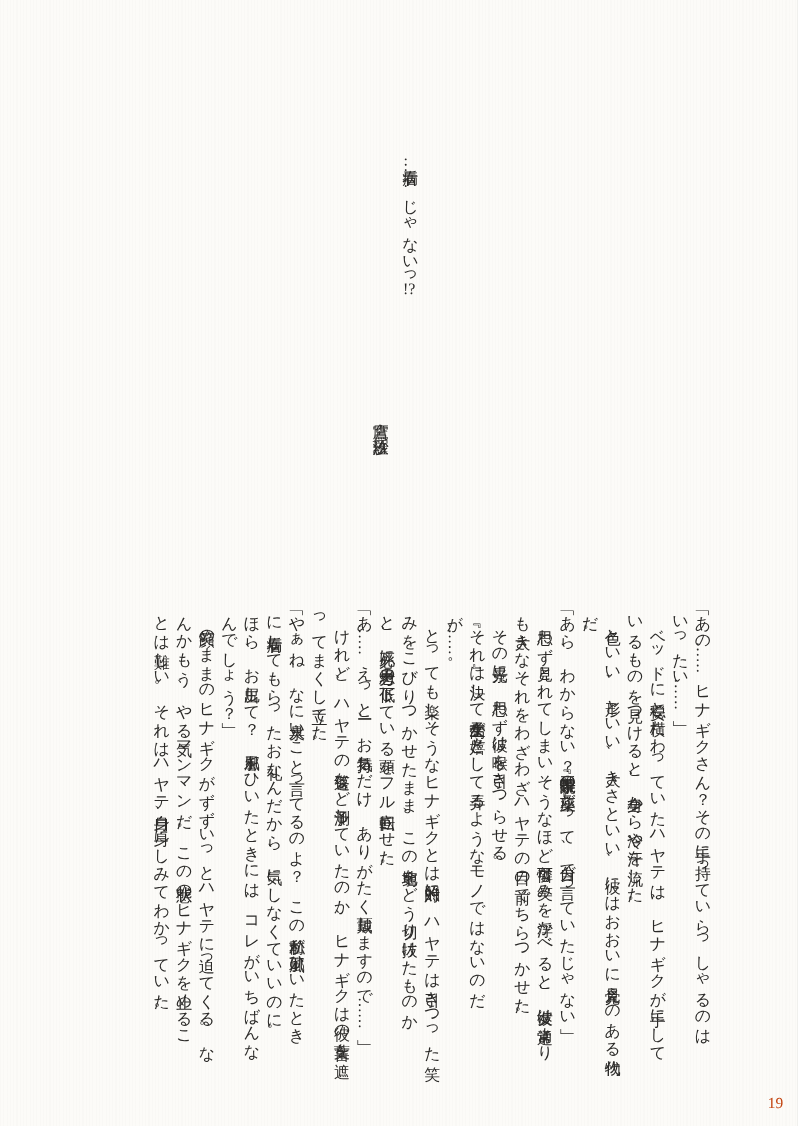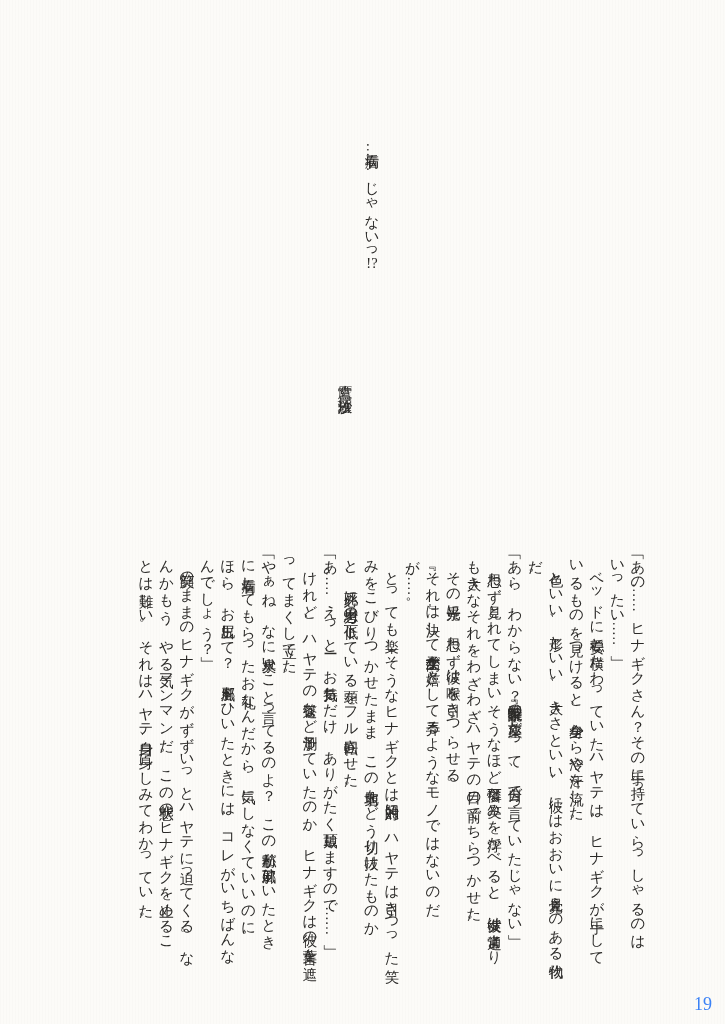--- a/index.html
+++ b/index.html
@@ -67,23 +67,23 @@
     padding: 0;
     text-indent: 0;
   }
   .body-text p.indent {
     text-indent: 0.8em;
   }
   .page-number {
     position: absolute;
     top: 997px;
     right: 13px;
-    font-size: 18px;
+    font-size: 14px;
     line-height: 14px;
-    color: #3b82f6;
+    color: #c2410c;
   }
 </style>
 </head>
 <body>
 
 <div class="page">
 
   <div class="title-block vertical">
     <span>看病……じゃないっ</span><span class="tcy">!?</span>
   </div>

